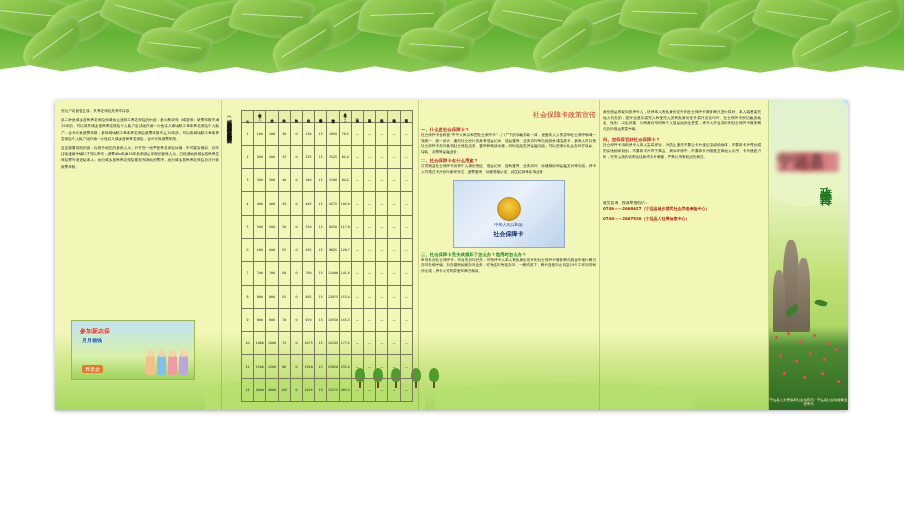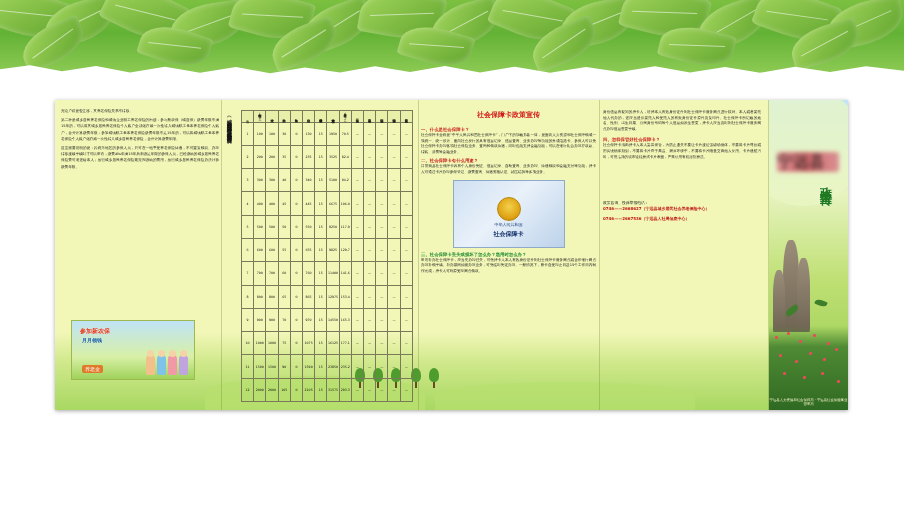--- a/index.html
+++ b/index.html
@@ -93,21 +93,21 @@
   .tbl td,.tbl th{
     border:0.5px solid #7a7a5a;font-size:3.2px;color:#111;text-align:center;
     padding:0;line-height:4px;
   }
   .tbl th{background:#e8efa8;font-weight:normal;}
   .vcell{writing-mode:vertical-rl;text-orientation:upright;letter-spacing:.2px;}
 
   
   .p-mid{position:absolute;left:366px;top:10px;width:175px;height:292px;}
   .mid-title{
-    text-align:center;font-size:7px;font-weight:bold;color:#d21b1b;margin-bottom:7px;
+    text-align:right;font-size:7px;font-weight:normal;color:#d21b1b;margin-bottom:7px;
   }
   .q-red{font-size:4.4px;color:#c81d1d;font-weight:bold;margin:3px 0 1px;}
   .q-green{font-size:4.4px;color:#1f8a2f;font-weight:bold;margin:3px 0 1px;}
   .body-txt{font-size:3.6px;line-height:5.6px;color:#1d1d1d;text-align:justify;white-space:pre-wrap;}
   .card-img{
     margin:4px auto;width:110px;height:66px;border:1px solid #8fa9c9;
     background:linear-gradient(135deg,#cfe0f2 0%,#e9f1fa 45%,#bcd2ea 100%);
     position:relative;
   }
   .card-emblem{

